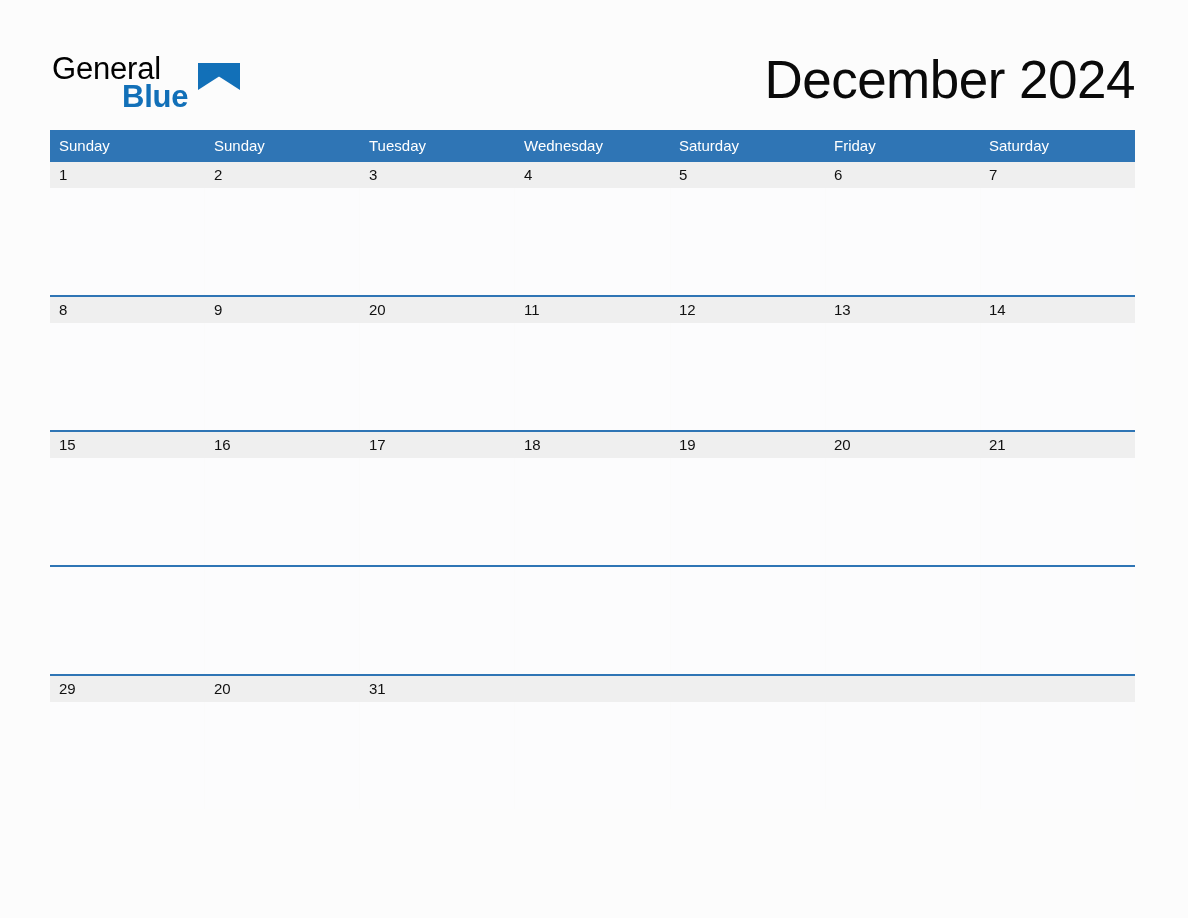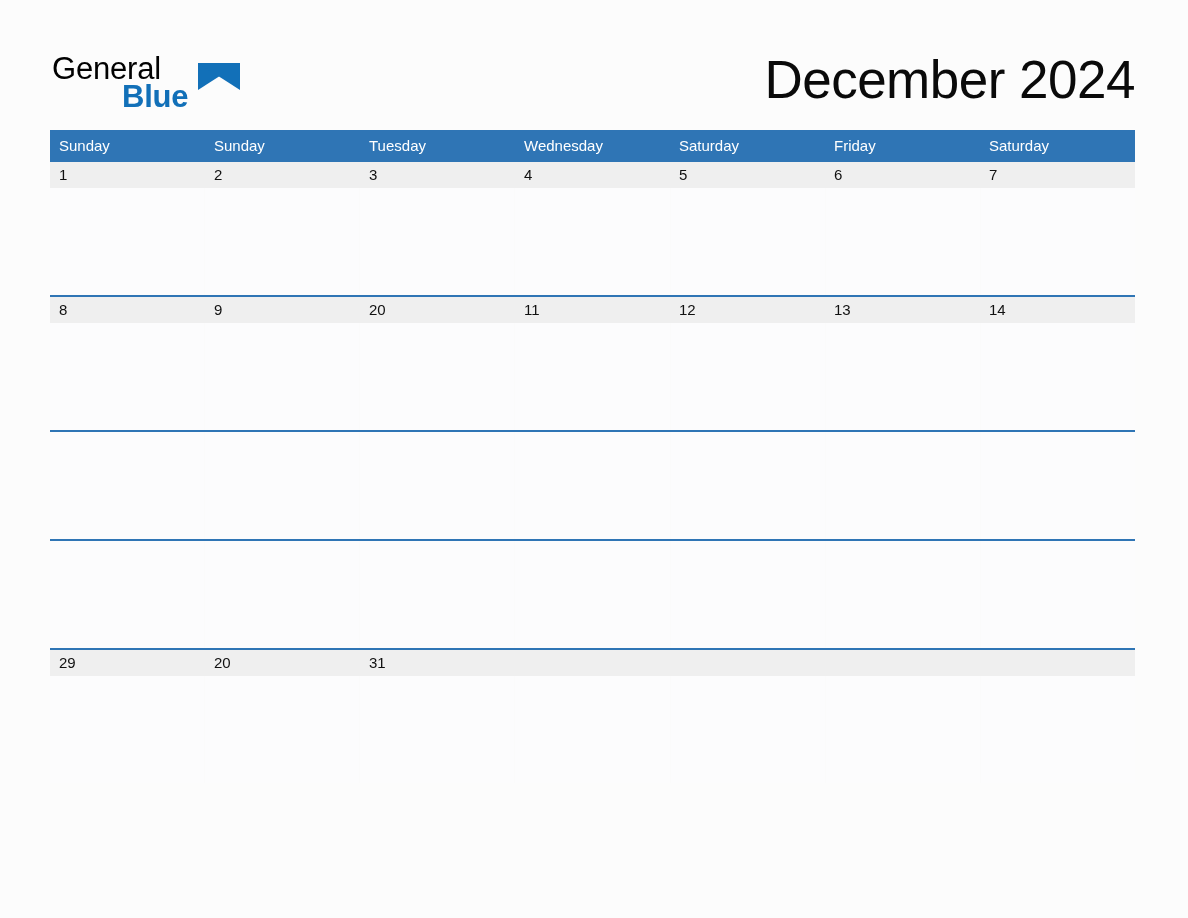--- a/index.html
+++ b/index.html
@@ -226,20 +226,29 @@
         <div class="notes-cell"></div>
         <div class="notes-cell"></div>
         <div class="notes-cell"></div>
         <div class="notes-cell"></div>
         <div class="notes-cell"></div>
       </div>
     </div>
 
     <div class="week">
       <div class="week-sep"></div>
+      <div class="date-band">
+        <div class="date-cell">15</div>
+        <div class="date-cell">16</div>
+        <div class="date-cell">17</div>
+        <div class="date-cell">18</div>
+        <div class="date-cell">19</div>
+        <div class="date-cell">20</div>
+        <div class="date-cell">21</div>
+      </div>
       <div class="notes-band">
         <div class="notes-cell"></div>
         <div class="notes-cell"></div>
         <div class="notes-cell"></div>
         <div class="notes-cell"></div>
         <div class="notes-cell"></div>
         <div class="notes-cell"></div>
         <div class="notes-cell"></div>
       </div>
     </div>

